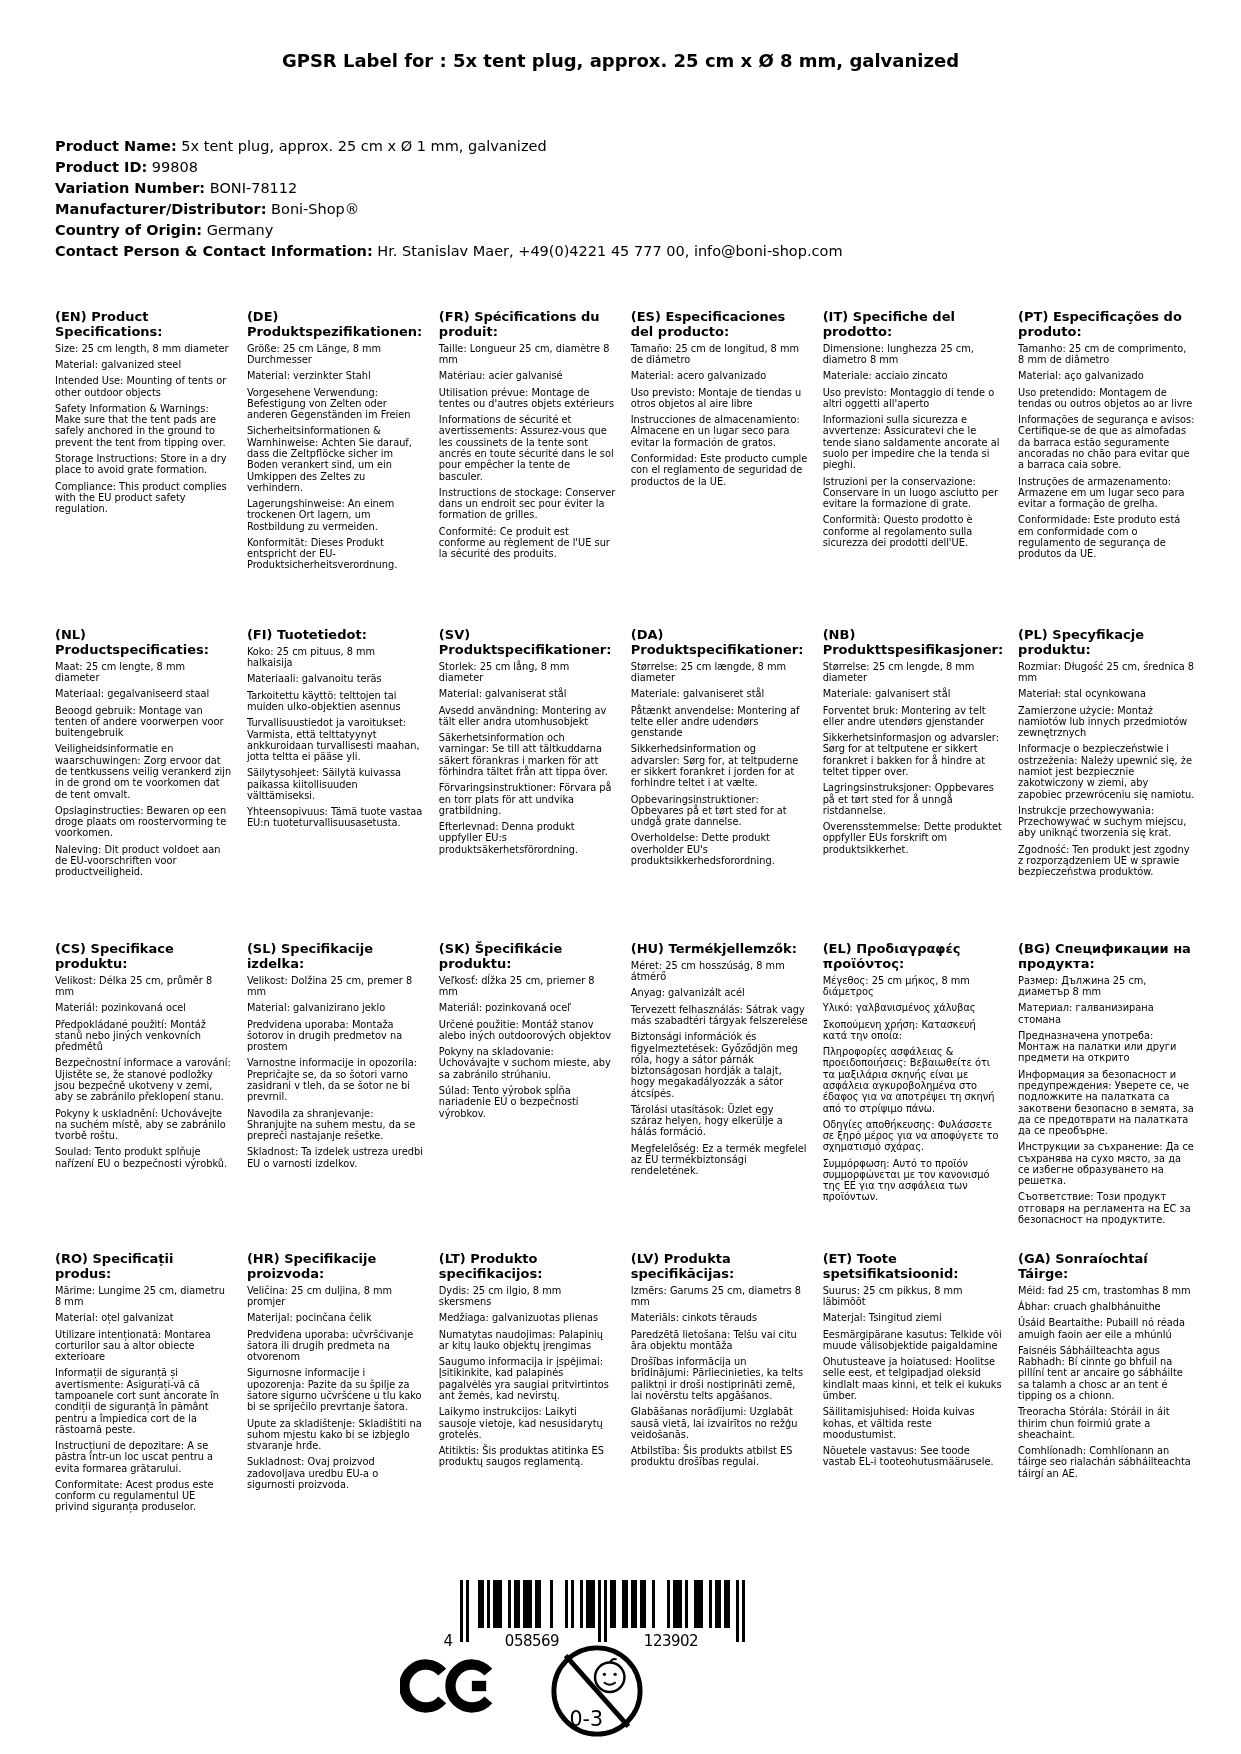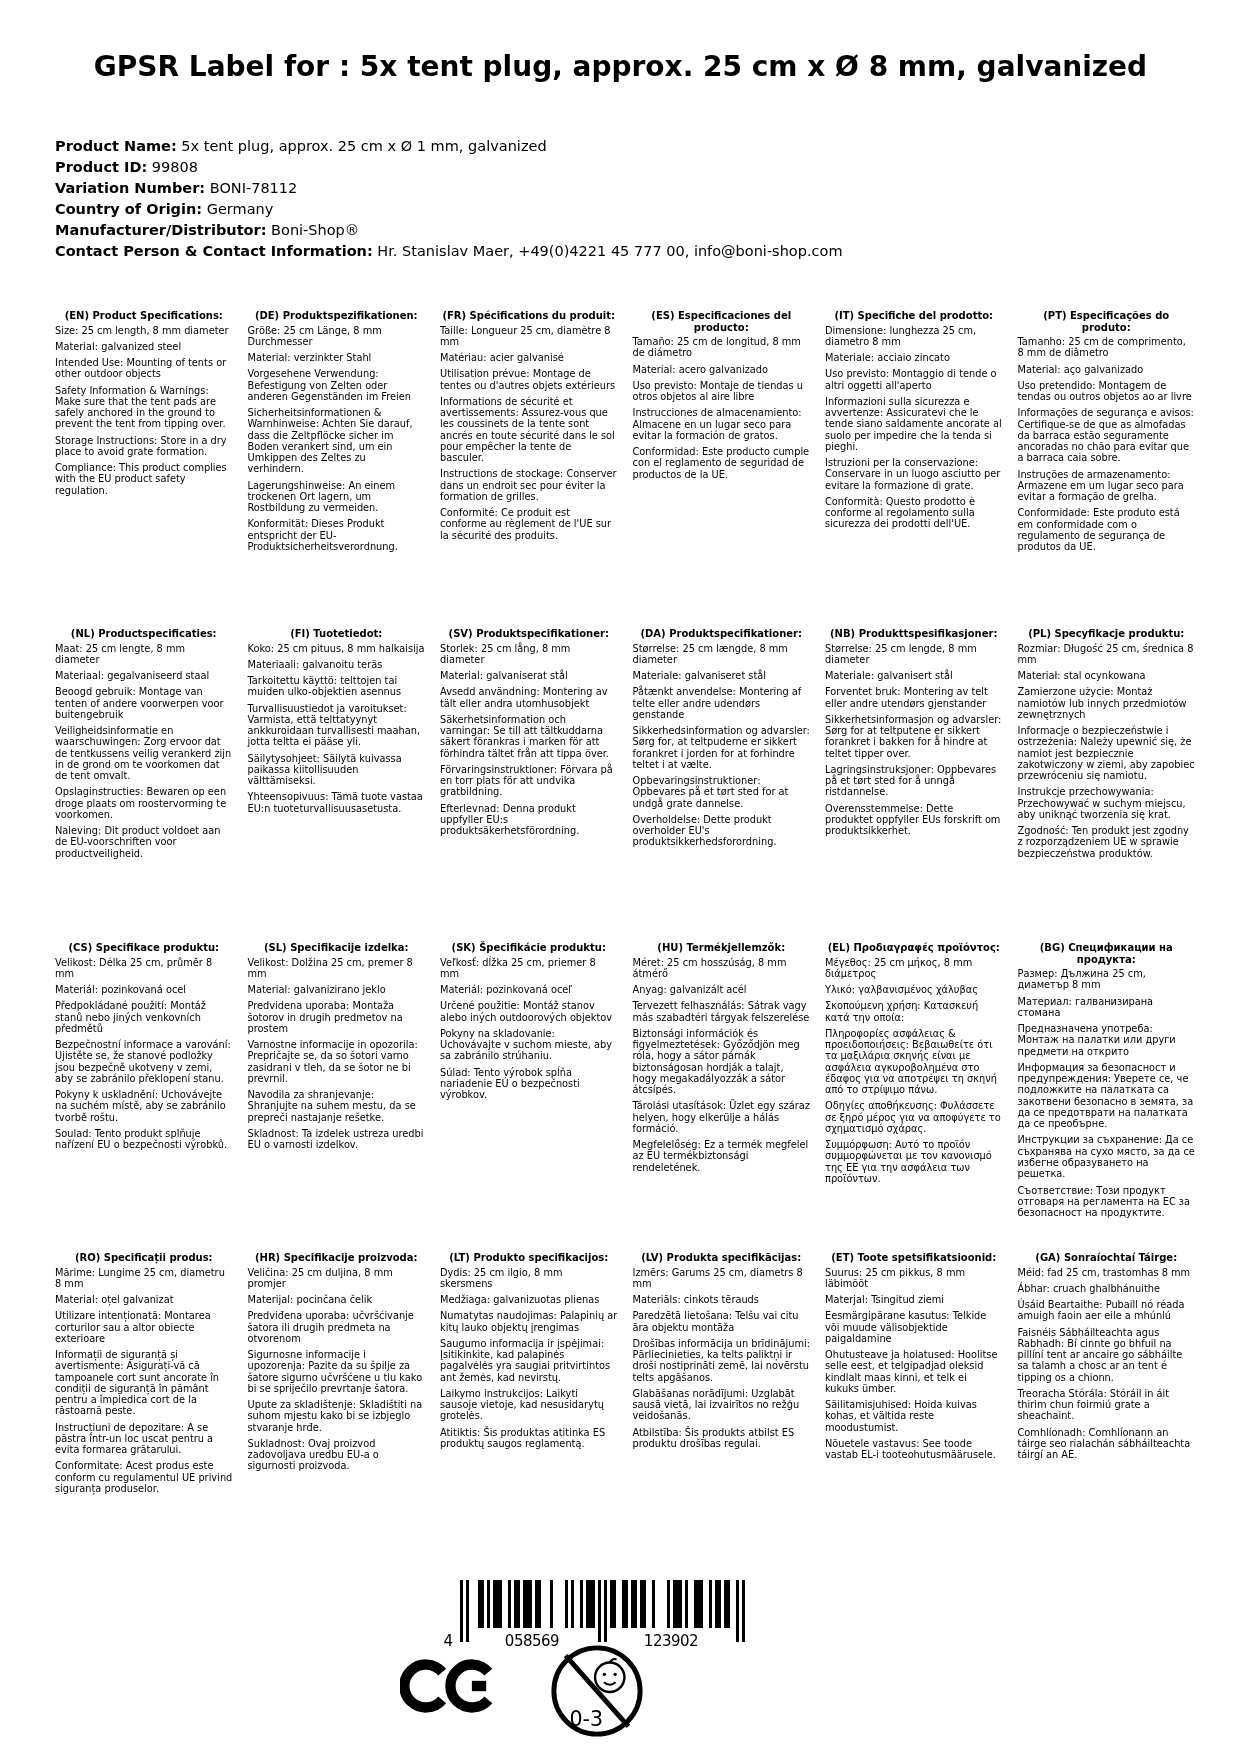--- a/index.html
+++ b/index.html
@@ -3,33 +3,33 @@
 <meta charset="utf-8">
 <style>
   html,body{margin:0;padding:0;}
   body{
     width:1241px;height:1754px;position:relative;
     background:#ffffff;color:#000000;
     font-family:"DejaVu Sans","Liberation Sans",sans-serif;
   }
   .title{
     position:absolute;top:50px;left:0;width:100%;
-    text-align:center;font-size:28px;font-weight:bold;margin:0;
+    text-align:center;font-size:18px;font-weight:bold;margin:0;
   }
   .header{position:absolute;top:138px;left:55px;font-size:14.5px;}
   .field{margin:0 0 5px 0;line-height:16px;}
   .fl{font-weight:bold;}
   .fv{font-weight:normal;}
   .grid{
     position:absolute;top:310px;left:55px;width:1140px;
     display:grid;grid-template-columns:repeat(6,1fr);column-gap:15px;
     grid-template-rows:318px 314px 310px auto;align-items:start;
   }
   .spec{overflow:visible;}
-  .spec h2{font-size:10px;font-weight:bold;margin:0 0 3px 0;line-height:1.15;text-align:center;}
+  .spec h2{font-size:13px;font-weight:bold;margin:0 0 3px 0;line-height:1.15;}
   .spec p{font-size:9.8px;margin:0 0 5px 0;line-height:1.15;}
   .barcode-wrap{position:absolute;left:395px;top:1578px;}
   .ce-wrap{position:absolute;left:400px;top:1655px;}
   .age-wrap{position:absolute;left:548px;top:1640px;}
   svg{display:block;}
 </style>
 </head>
 <body>
 
 <div>
@@ -46,27 +46,27 @@
     <span class="fl">Product ID:</span>
     <span class="fv"> 99808</span>
   </div>
 
   <div class="field">
     <span class="fl">Variation Number:</span>
     <span class="fv"> BONI-78112</span>
   </div>
 
   <div class="field">
+    <span class="fl">Manufacturer/Distributor:</span>
+    <span class="fv"> Boni-Shop®</span>
+  </div>
+
+  <div class="field">
     <span class="fl">Country of Origin:</span>
     <span class="fv"> Germany</span>
-  </div>
-
-  <div class="field">
-    <span class="fl">Manufacturer/Distributor:</span>
-    <span class="fv"> Boni-Shop®</span>
   </div>
 
   <div class="field">
     <span class="fl">Contact Person &amp; Contact Information:</span>
     <span class="fv"> Hr. Stanislav Maer, +49(0)4221 45 777 00, info@boni-shop.com</span>
   </div>
 </div>
 
   <div class="grid" id="spec-grid">
   <section class="spec">

